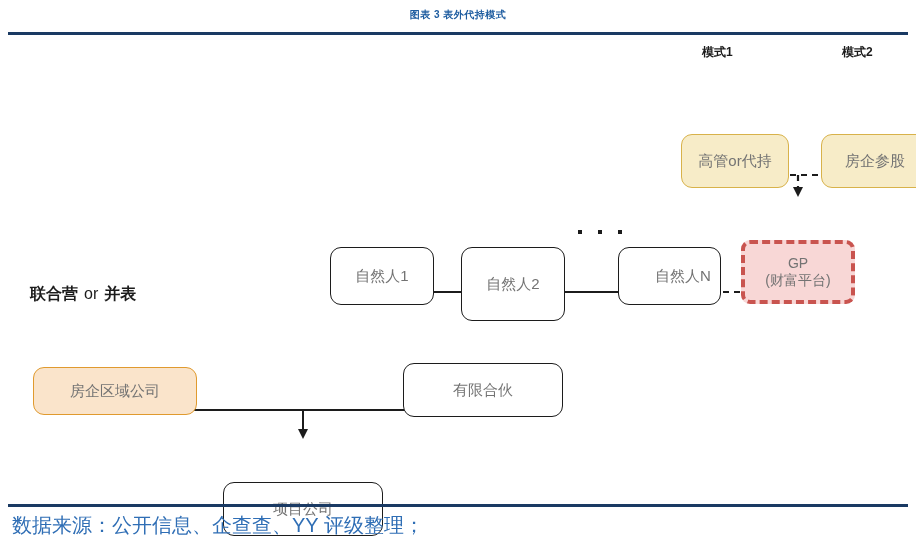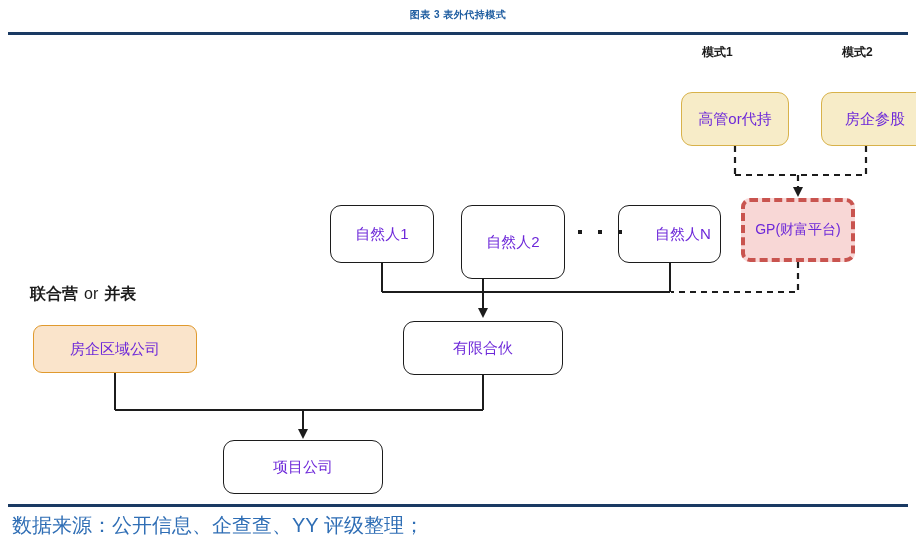--- a/index.html
+++ b/index.html
@@ -67,22 +67,23 @@
 
   
   .node {
     position: absolute;
     box-sizing: border-box;
     display: flex;
     align-items: center;
     justify-content: center;
     text-align: center;
     font-size: 15px;
-    color: #6d28d9;
+    color: #737373;
     line-height: 1.25;
+    margin-top: 42px;
   }
   .node.plain {
     background: #ffffff;
     border: 1.6px solid #1c1c1c;
     border-radius: 11px;
   }
   .node.yellow {
     background: #f7ecc8;
     border: 1.6px solid #d8b24a;
     border-radius: 11px;
@@ -186,40 +187,40 @@
 
     <path d="M303,410 L303,434" stroke="#1c1c1c" stroke-width="2" fill="none" marker-end="url(#arrow-solid)"></path>
   </svg>
 
   <div class="caption" id="mode1-label">模式1</div>
   <div class="caption" id="mode2-label">模式2</div>
 
   <div class="node yellow" style="left:681px; top:92px; width:108px; height:54px;">高管or代持</div>
   <div class="node yellow" style="left:821px; top:92px; width:108px; height:54px;">房企参股</div>
 
-  <div class="node pink" style="left:741px; top:198px; width:114px; height:64px; flex-direction:row;">
+  <div class="node pink" style="left:741px; top:198px; width:114px; height:64px; flex-direction:column;">
     <span class="l2">GP</span>
     <span class="l2">(财富平台)</span>
   </div>
 
   <div class="node plain" style="left:330px; top:205px; width:104px; height:58px;">自然人1</div>
   <div class="node plain" style="left:461px; top:205px; width:104px; height:74px;">自然人2</div>
   <div class="node plain" style="left:618px; top:205px; width:103px; height:58px;padding-left:27px;">自然人N</div>
 
   <div id="ellipsis-dots">
     <span></span>
       <span></span>
       <span></span>
   </div>
 
   <div id="left-caption">
     <span class="bold">联合营</span><span class="or">or</span><span class="bold">并表</span>
   </div>
 
-  <div class="node orange" style="left:33px; top:325px; width:164px; height:48px;border-radius:9px;">房企区域公司</div>
+  <div class="node orange" style="left:33px; top:325px; width:164px; height:48px;">房企区域公司</div>
 
   <div class="node plain" style="left:403px; top:321px; width:160px; height:54px;">有限合伙</div>
 
   <div class="node plain" style="left:223px; top:440px; width:160px; height:54px;">项目公司</div>
 
   <div id="footer-rule"></div>
   <div id="source-note">数据来源：公开信息、企查查、YY 评级整理；</div>
 
 </div>
 

